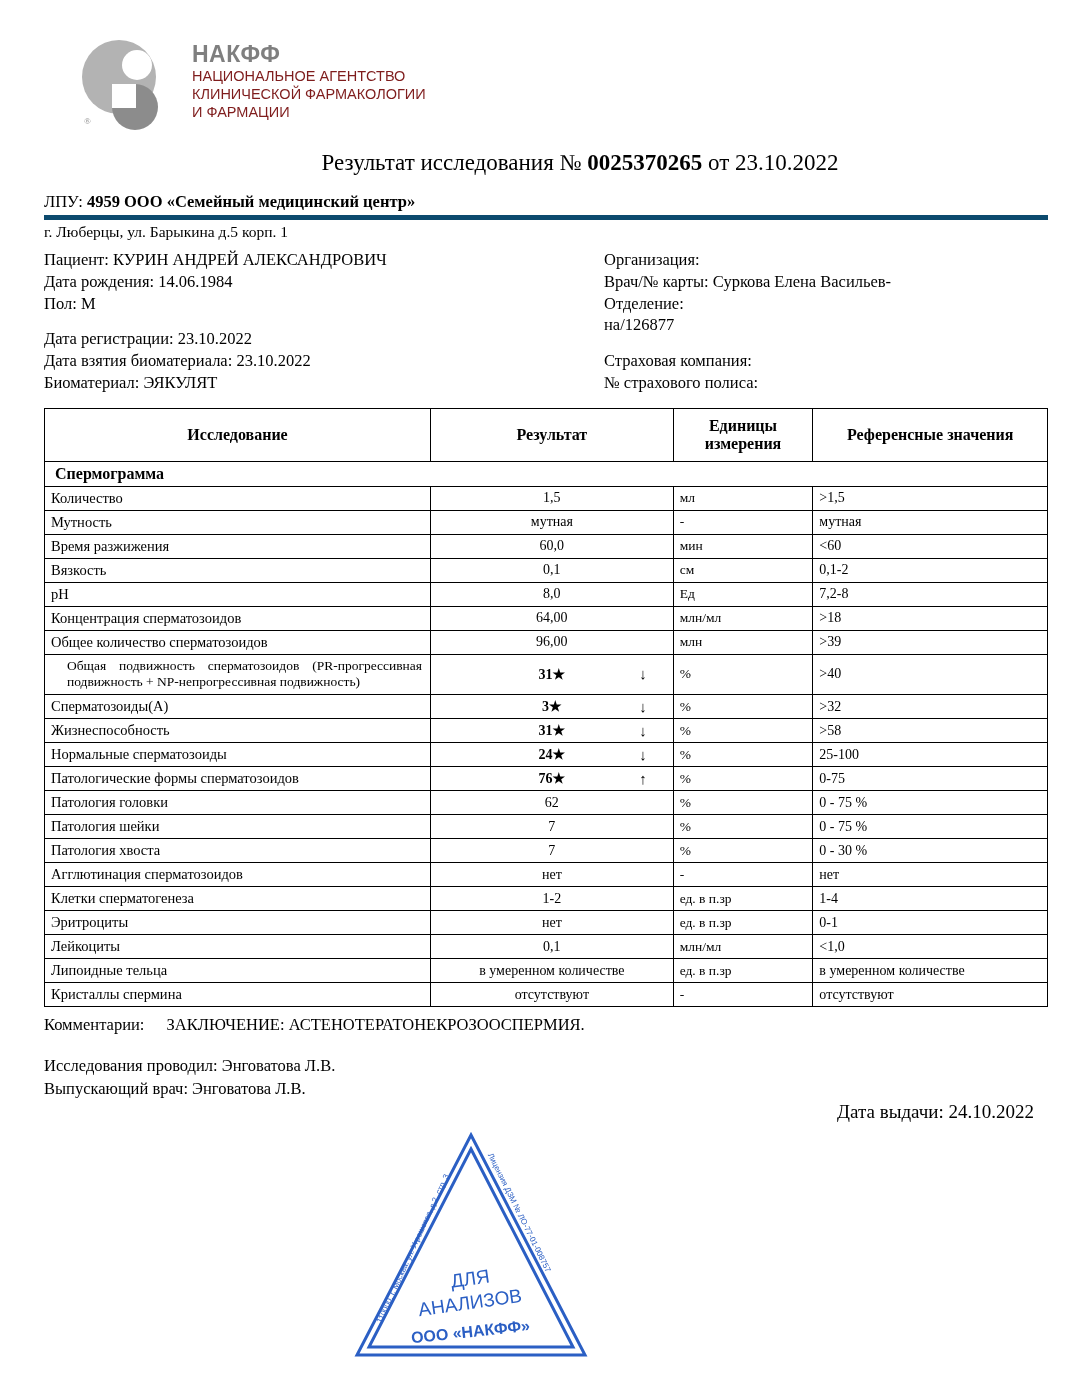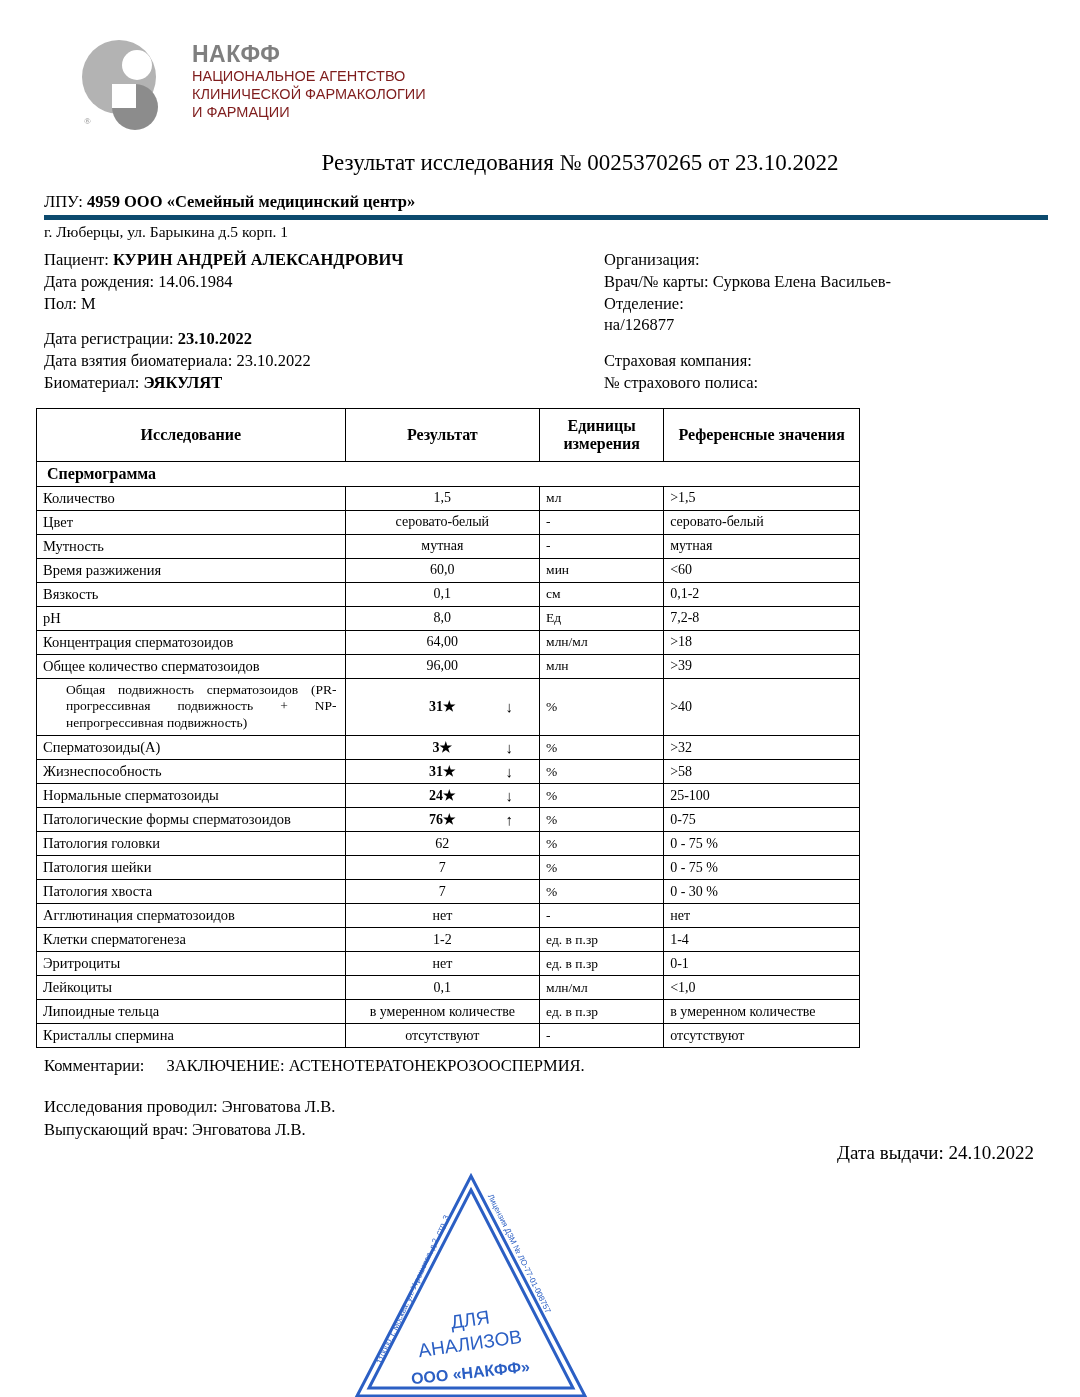--- a/index.html
+++ b/index.html
@@ -88,21 +88,21 @@
     margin-top: 2px;
   }
 
   
   .doc-title {
     text-align: center;
     font-size: 23px;
     margin-top: 16px;
     padding-left: 80px;
   }
-  .doc-title b { font-weight: normal; }
+  .doc-title b { font-weight: bold; }
 
   
   .clinic {
     margin-top: 16px;
     padding-left: 8px;
     font-size: 16.5px;
   }
   .clinic .line1 {
     border-bottom: 5px solid #0c4a6e;
     padding-bottom: 3px;
@@ -118,28 +118,29 @@
   .info {
     margin-top: 8px;
     padding-left: 8px;
     display: flex;
     font-size: 16.5px;
   }
   .info .col-left { width: 560px; }
   .info .col-right { width: 430px; }
   .info .row { line-height: 1.32; white-space: nowrap; }
   .info .row.wrap { white-space: normal; }
-  .info b { font-weight: bold; }
+  .info b { font-weight: normal; }
   .info .spacer { height: 14px; }
 
   
   table.res {
     margin-top: 14px;
+    margin-left: 8px;
     border-collapse: collapse;
-    width: 824px;
+    width: 1004px;
     font-size: 14.5px;
   }
   table.res th, table.res td {
     border: 1px solid #000;
     padding: 3px 6px;
     vertical-align: middle;
   }
   table.res thead th {
     text-align: center;
     font-weight: bold;
@@ -165,21 +166,21 @@
     position: absolute;
     right: 26px;
     top: 50%;
     transform: translateY(-50%);
     font-size: 15px;
   }
   td.name.multi {
     text-align: justify;
     font-size: 13.5px;
     line-height: 1.25;
-    padding-left: 29px;
+    padding-left: 22px;
     padding-right: 8px;
   }
 
   
   .comment {
     margin-top: 8px;
     padding-left: 8px;
     font-size: 16.5px;
   }
   .comment .label { margin-right: 18px; }
@@ -301,26 +302,20 @@
     </thead>
     <tbody id="tbody">
       <tr class="section">
         <td colspan="4">Спермограмма</td>
       </tr>
     <tr>
           <td class="name">Количество</td>
           <td class="res"><span>1,5</span></td>
           <td class="unit">мл</td>
           <td class="ref">&gt;1,5</td>
-        </tr>
-        <tr>
-          <td class="name">Цвет</td>
-          <td class="res"><span>серовато-белый</span></td>
-          <td class="unit">-</td>
-          <td class="ref">серовато-белый</td>
         </tr>
         <tr>
           <td class="name">Мутность</td>
           <td class="res"><span>мутная</span></td>
           <td class="unit">-</td>
           <td class="ref">мутная</td>
         </tr>
         <tr>
           <td class="name">Время разжижения</td>
           <td class="res"><span>60,0</span></td>

